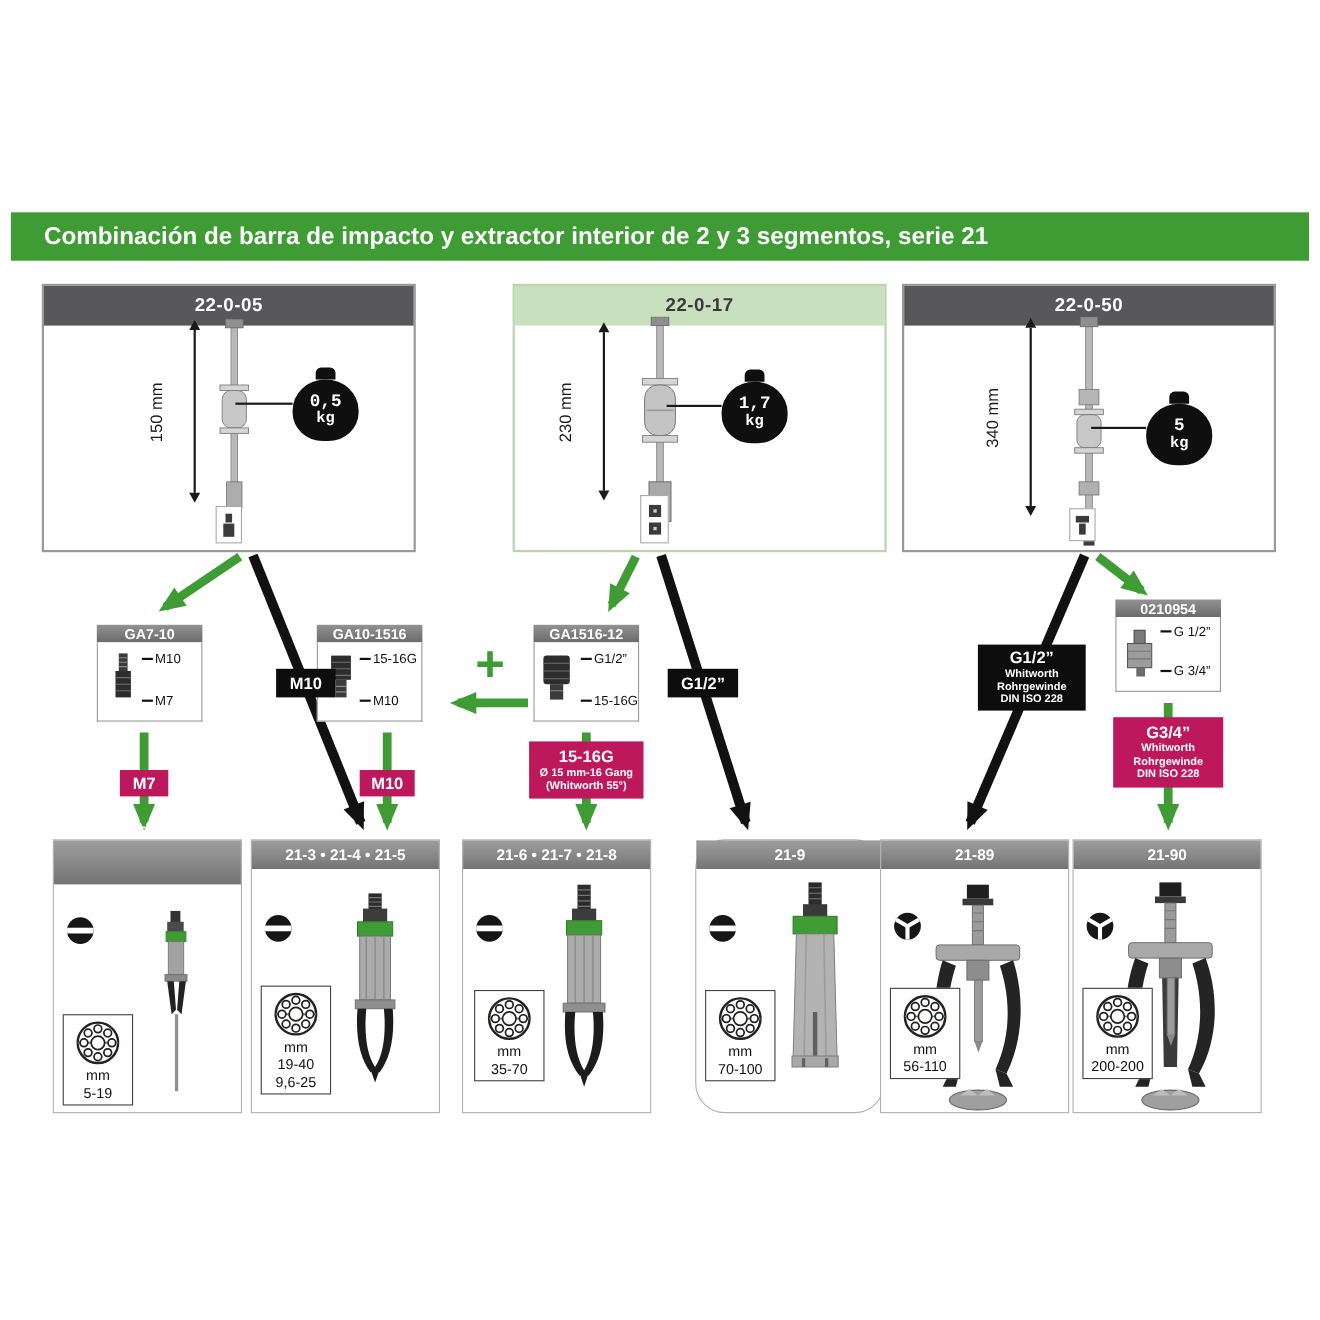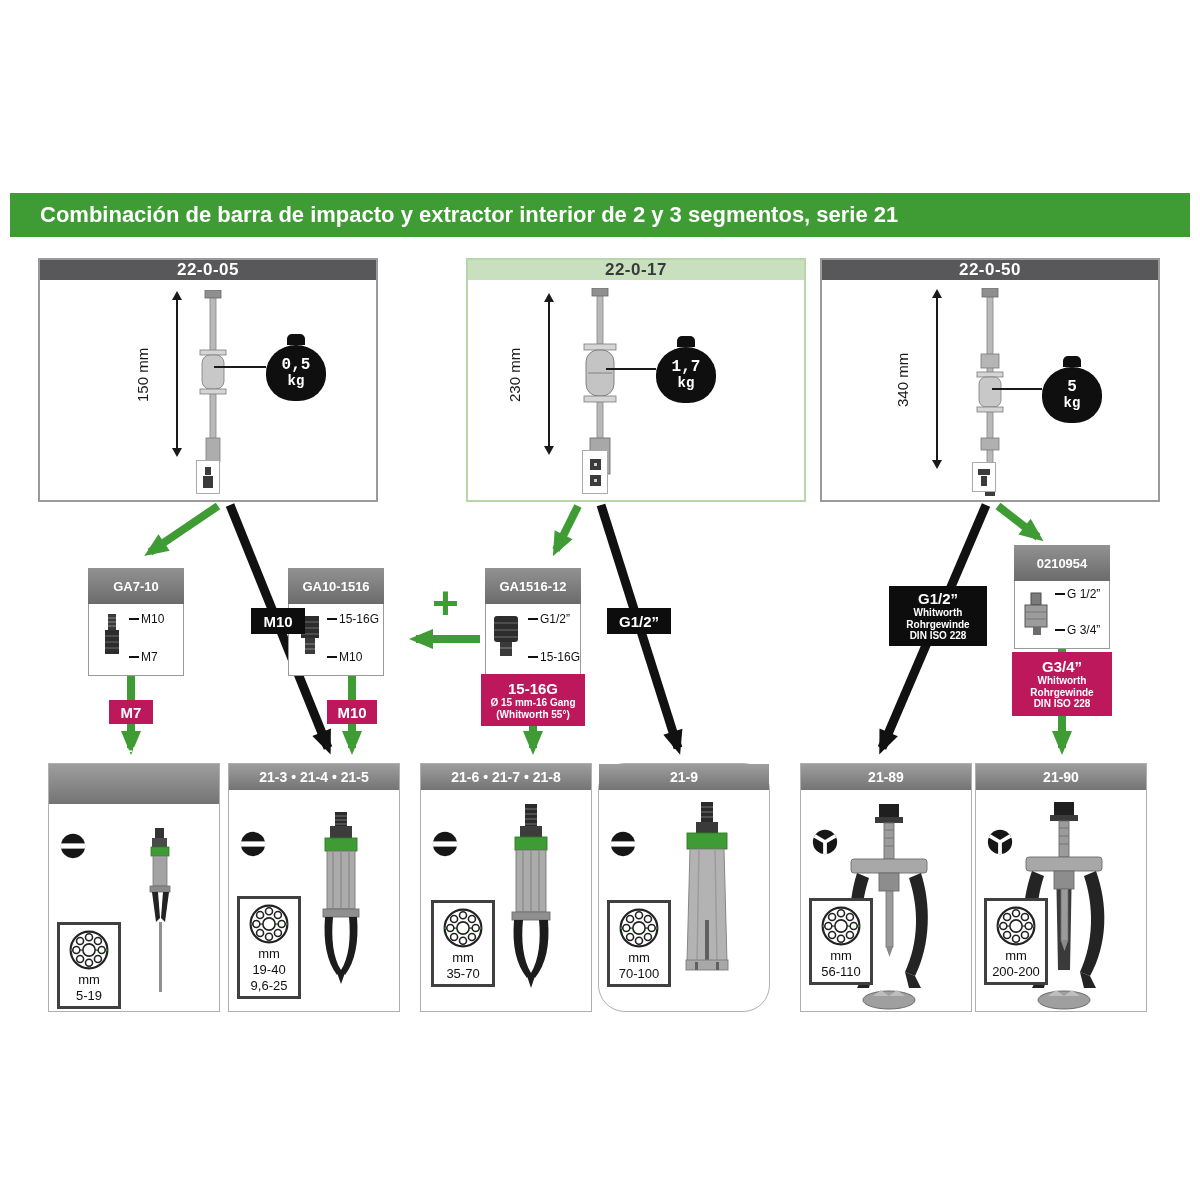--- a/index.html
+++ b/index.html
@@ -8,21 +8,21 @@
   .canvas { position:relative; width:1200px; height:1200px; background:#fff; overflow:hidden; margin:0 auto; }
 
   .arrows { position:absolute; left:0; top:0; z-index:1; }
 
   .title-bar { position:absolute; left:10px; top:193px; width:1180px; height:44px; background:#3f9c35;
     color:#fff; font-size:22px; font-weight:bold; display:flex; align-items:center; padding-left:30px; z-index:2; }
 
   
   .tbox { position:absolute; top:258px; width:340px; height:244px; background:#fff; border:2px solid #9a9a9a; z-index:2; }
   .tbox.green { border-color:#b7d6ab; }
-  .tbox-header { height:20px; background:#58585a; color:#fff; font-weight:bold; font-size:17px;
+  .tbox-header { height:36px; background:#58585a; color:#fff; font-weight:bold; font-size:17px;
     display:flex; align-items:center; justify-content:center; letter-spacing:.5px; }
   .tbox.green .tbox-header { background:#c9e0bf; color:#3a3a3a; }
 
   .dim-line { position:absolute; width:2px; background:#1a1a1a; z-index:3; }
   .dim-line::before { content:""; position:absolute; top:-9px; left:-4px; border:5px solid transparent; border-bottom:9px solid #1a1a1a; border-top:none; }
   .dim-line::after  { content:""; position:absolute; bottom:-9px; left:-4px; border:5px solid transparent; border-top:9px solid #1a1a1a; border-bottom:none; }
   .dim-label { position:absolute; writing-mode:vertical-rl; transform:rotate(180deg); font-size:15px; color:#1a1a1a;
     display:flex; align-items:center; justify-content:center; z-index:3; white-space:nowrap; }
 
   .leader { position:absolute; height:2px; background:#1a1a1a; z-index:3; }
@@ -35,21 +35,21 @@
   .weight-unit { font-size:14px; font-weight:bold; }
 
   .mini-panel { position:absolute; background:#fff; border:1px solid #aaa; z-index:3;
     display:flex; flex-direction:column; align-items:center; justify-content:center; gap:5px; }
   .mini-dark { background:#3b3b3b; }
   .mini-nut { width:11px; height:11px; background:#3b3b3b; position:relative; }
   .mini-nut::after { content:""; position:absolute; left:4px; top:4px; width:3px; height:3px; background:#cfcfcf; }
 
   
   .abox { position:absolute; width:96px; z-index:2; }
-  .abox-header { height:36px; background:linear-gradient(#929292,#6b6b6b); color:#fff; font-size:13px; font-weight:bold;
+  .abox-header { height:16px; background:linear-gradient(#929292,#6b6b6b); color:#fff; font-size:13px; font-weight:bold;
     display:flex; align-items:center; justify-content:center; }
   .abox-body { position:relative; background:#fff; border:1px solid #9a9a9a; border-top:none; height:72px; }
   .alabel { position:absolute; font-size:12px; color:#111; display:flex; align-items:center; gap:2px; white-space:nowrap; }
   .tick { display:inline-block; width:10px; height:2px; background:#111; }
 
   
   .blabel, .glabel { position:absolute; color:#fff; font-weight:bold; z-index:4;
     display:flex; align-items:center; justify-content:center; font-size:15px; }
   .blabel { background:#0d0d0d; }
   .glabel { background:#be185d; }
@@ -60,21 +60,21 @@
 
   
   .bbox { position:absolute; top:763px; width:172px; height:249px; background:#fff; border:1px solid #b0b0b0; z-index:2; }
   .bbox-header { background:linear-gradient(#9e9e9e,#747474); color:#fff; font-weight:bold; font-size:14px;
     display:flex; flex-direction:column; align-items:center; justify-content:center; height:26px; }
   .bbox-header.two-line { height:40px; font-size:12.5px; line-height:1.35;gap:48px; }
   .bbox-body { position:relative; width:100%; height:calc(100% - 26px); }
   .two-line + .bbox-body { height:calc(100% - 40px); }
 
   .seg-icon { position:absolute; width:28px; height:28px; }
-  .range-panel { position:absolute; background:#fff; border:3px solid #404040; z-index:3;
+  .range-panel { position:absolute; background:#fff; border:1px solid #404040; z-index:3;
     display:flex; flex-direction:column; align-items:center; padding:4px 2px 3px; gap:1px; font-size:13px; color:#111; }
   .prod { position:absolute; }
 </style>
 </head>
 <body>
 
 <div class="canvas">
 
   <svg class="arrows" width="1200" height="1200" viewBox="0 0 1200 1200">
     <defs>
@@ -430,21 +430,21 @@
           <circle cx="24" cy="9.5" r="4" fill="#fff" stroke="#222" stroke-width="1.8"></circle>
           <circle cx="34.2" cy="13.8" r="4" fill="#fff" stroke="#222" stroke-width="1.8"></circle>
           <circle cx="24" cy="24" r="7" fill="#fff" stroke="#222" stroke-width="1.8"></circle>
         </svg>
         <div>mm</div>
         <div>35-70</div>
       </div>
     </div>
   </div>
 
-  <div class="bbox" style="left:598px;border-radius:27px;">
+  <div class="bbox" style="left:632px;border-radius:27px;">
     <div class="bbox-header">
       <div>21-9</div>
     </div>
     <div class="bbox-body">
       <svg class="seg-icon" style="left:10px; top:40px;" viewBox="0 0 30 30">
         <circle cx="15" cy="15" r="13" fill="#161616"></circle>
         <rect x="1" y="12.2" width="28" height="5.6" fill="#fff" clip-path="url(#cp2)"></rect>
       </svg>
       <svg class="prod" style="left:58px; top:12px;" width="100" height="205" viewBox="0 0 100 205">
         <rect x="44" y="0" width="12" height="22" fill="#2b2b2b"></rect>

